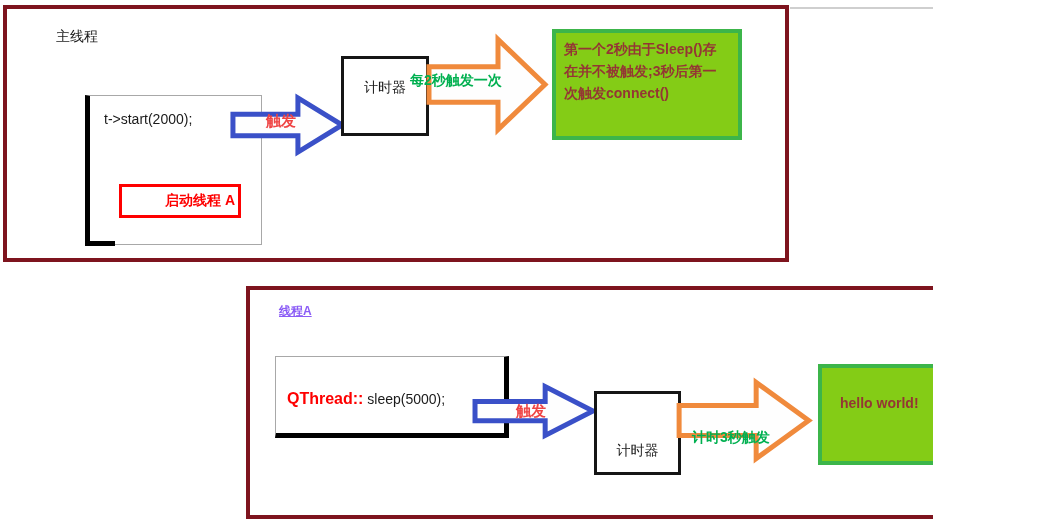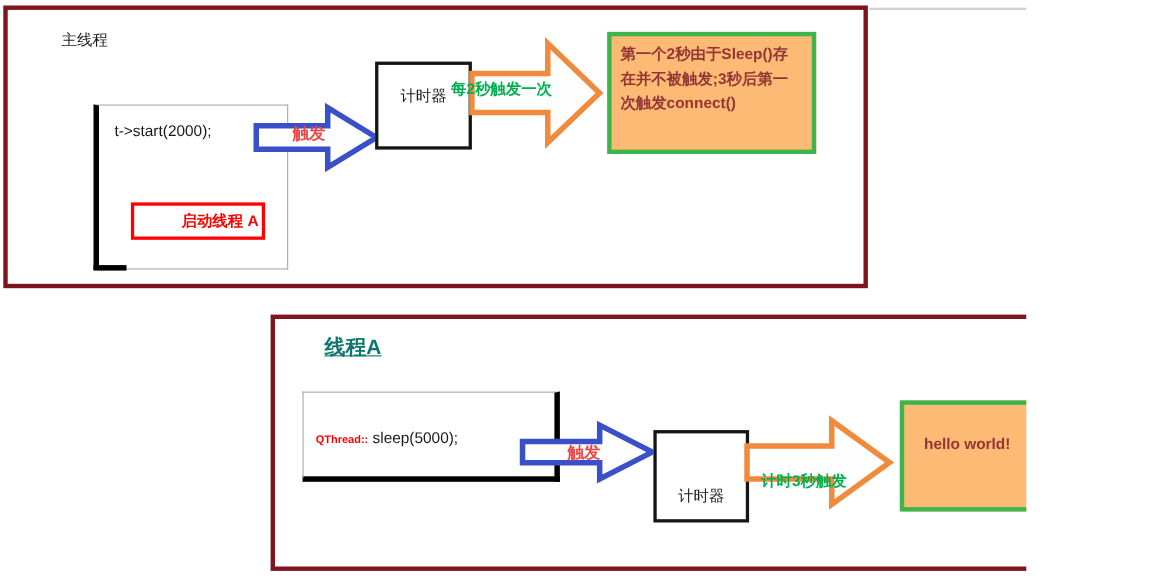--- a/index.html
+++ b/index.html
@@ -3,31 +3,31 @@
 <meta charset="utf-8">
 <style>
   html,body{margin:0;padding:0;background:#fff;}
   .canvas{
     position:relative;width:933px;height:528px;background:#ffffff;
     font-family:"Liberation Sans", sans-serif;overflow:hidden;
   }
   .abs{position:absolute;box-sizing:border-box;}
   .maroon-frame{border:4px solid #7e141e;background:transparent;}
   .black-frame{border:3px solid #151515;background:#ffffff;}
-  .green-frame{border:4px solid #3cb54a;background:#fdba74;}
+  .green-frame{border:4px solid #3cb54a;background:#84cc16;}
   .red-frame{border:3px solid #fe0000;background:transparent;}
   .code-frame{border:1px solid #a8a8a8;background:transparent;}
   .lbl{white-space:nowrap;}
   .title-text{font-size:14px;color:#1a1a1a;}
   .code-text{font-size:14px;color:#1a1a1a;}
   .red-bold{color:#fe0000;font-weight:bold;}
   .orange-bold{color:#ef4444;font-weight:bold;font-size:15px;}
   .green-bold{color:#00b050;font-weight:bold;font-size:14px;}
   .maroon-bold{color:#943634;font-weight:bold;font-size:14px;}
-  .underline-bold{font-weight:bold;text-decoration:underline;font-size:19px;color:#0f766e;margin-left:16px;}
+  .underline-bold{font-weight:bold;text-decoration:underline;font-size:12px;color:#8b5cf6;}
   .arrow svg{width:100%;height:100%;display:block;overflow:visible;}
   .arrow polygon{fill:#fefefe;stroke-width:5;stroke-linejoin:miter;vector-effect:non-scaling-stroke;}
   .arrow-blue polygon{stroke:#3a50c8;}
   .arrow-orange polygon{stroke:#f08a3c;}
   .timer-top{display:flex;justify-content:center;align-items:flex-start;padding-top:20px;font-size:14px;color:#1a1a1a;}
   .timer-bottom{display:flex;justify-content:center;align-items:flex-end;padding-bottom:12px;font-size:14px;color:#1a1a1a;}
   .gray-line{background:#cfcfcf;}
 </style>
 </head>
 <body>
@@ -76,21 +76,21 @@
   </div>
 
   <div class="abs" style="inset:0;">
 
     <div class="abs maroon-frame" style="left:246px;top:286px;width:794px;height:233px;"></div>
 
     <div class="abs lbl underline-bold" style="left:279px;top:303px;">线程A</div>
 
     <div class="abs code-frame" style="left:275px;top:356px;width:234px;height:82px;border-right:5px solid #000;border-bottom:5px solid #000;"></div>
     <div class="abs lbl code-text" style="left:287px;top:390px;">
-      <span class="red-bold" style="font-size:10px;margin-top:20px;">QThread::</span><span> sleep(5000);</span>
+      <span class="red-bold" style="font-size:16px;margin-top:20px;">QThread::</span><span> sleep(5000);</span>
     </div>
 
     <div class="abs arrow arrow-blue" style="left:474px;top:383px;width:122px;height:56px;">
       <svg viewBox="0 0 120 64" preserveAspectRatio="none">
           <polygon points="1,21 70,21 70,4 117,32 70,60 70,43 1,43"></polygon>
         </svg>
     </div>
     <div class="abs lbl orange-bold" style="left:516px;top:402px;">触发</div>
 
     <div class="abs black-frame timer-bottom" style="left:594px;top:391px;width:87px;height:84px;">

